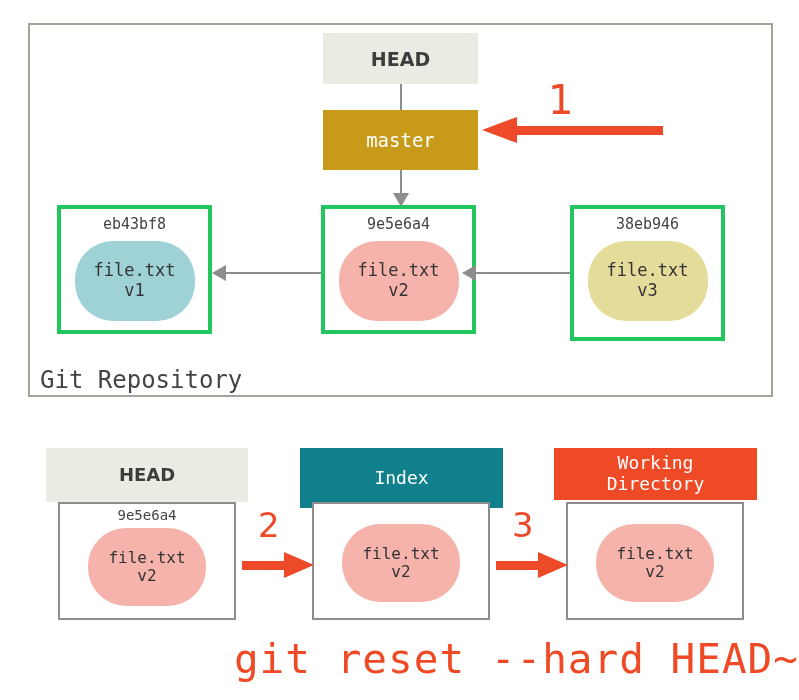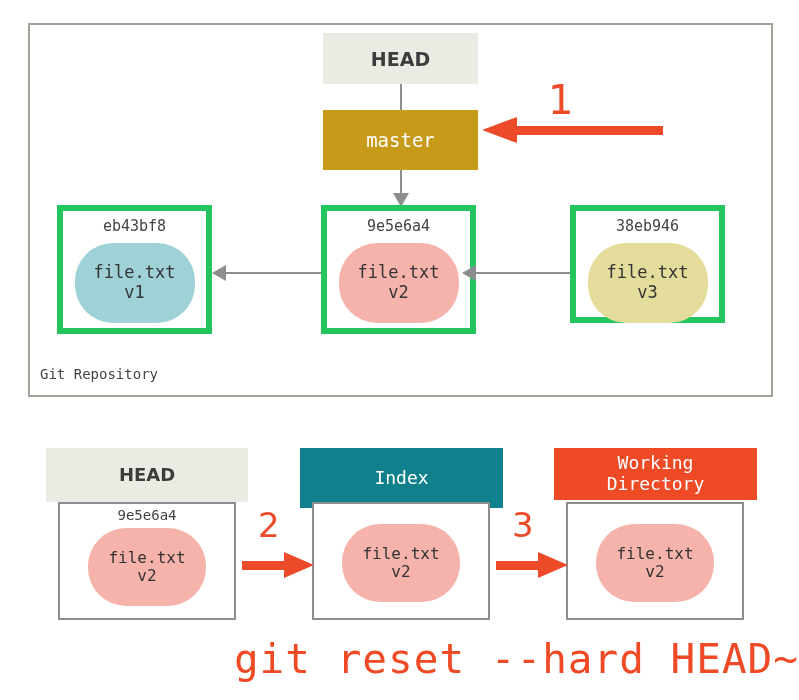--- a/index.html
+++ b/index.html
@@ -31,21 +31,21 @@
     height: 374px;
     border: 2px solid #a6a29a;
     background: #ffffff;
     box-sizing: border-box;
   }
   #repo-label {
     position: absolute;
     left: 40px;
     top: 366px;
     font-family: "DejaVu Sans Mono", monospace;
-    font-size: 14px;
+    font-size: 24px;
     color: #444444;
     letter-spacing: 0px;
     white-space: nowrap;
   }
 
   
   .flatbox {
     position: absolute;
     box-sizing: border-box;
     display: flex;
@@ -92,26 +92,26 @@
     border-left: 8px solid transparent;
     border-right: 8px solid transparent;
     border-top: 14px solid #8d8d8d;
   }
   #vtip-master-commit { left: 393px; top: 193px; }
 
   
   .commit-box {
     position: absolute;
     box-sizing: border-box;
-    border: 6px solid #22c55e;
+    border: 4px solid #22c55e;
     background: #ffffff;
   }
   #commit-left   { left: 57px;  top: 205px; width: 155px; height: 129px; }
   #commit-mid    { left: 321px; top: 205px; width: 155px; height: 129px; }
-  #commit-right  { left: 570px; top: 205px; width: 155px; height: 118px; }
+  #commit-right  { left: 570px; top: 205px; width: 155px; height: 136px; }
 
   .commit-sha {
     position: absolute;
     left: 0; right: 0;
     top: 6px;
     text-align: center;
     font-family: "DejaVu Sans Mono", monospace;
     font-size: 15px;
     color: #444444;
   }

